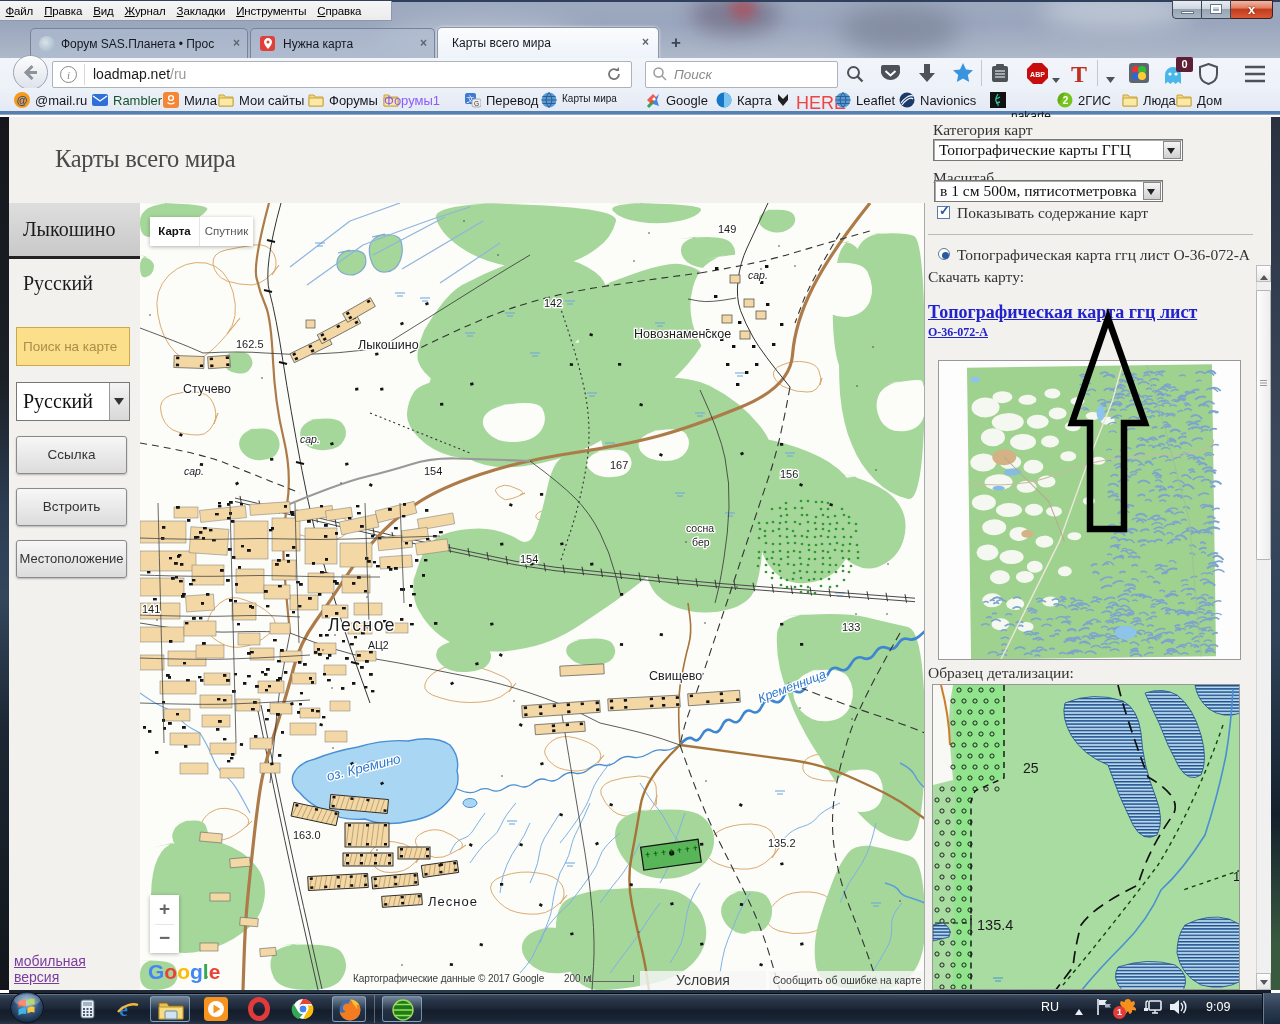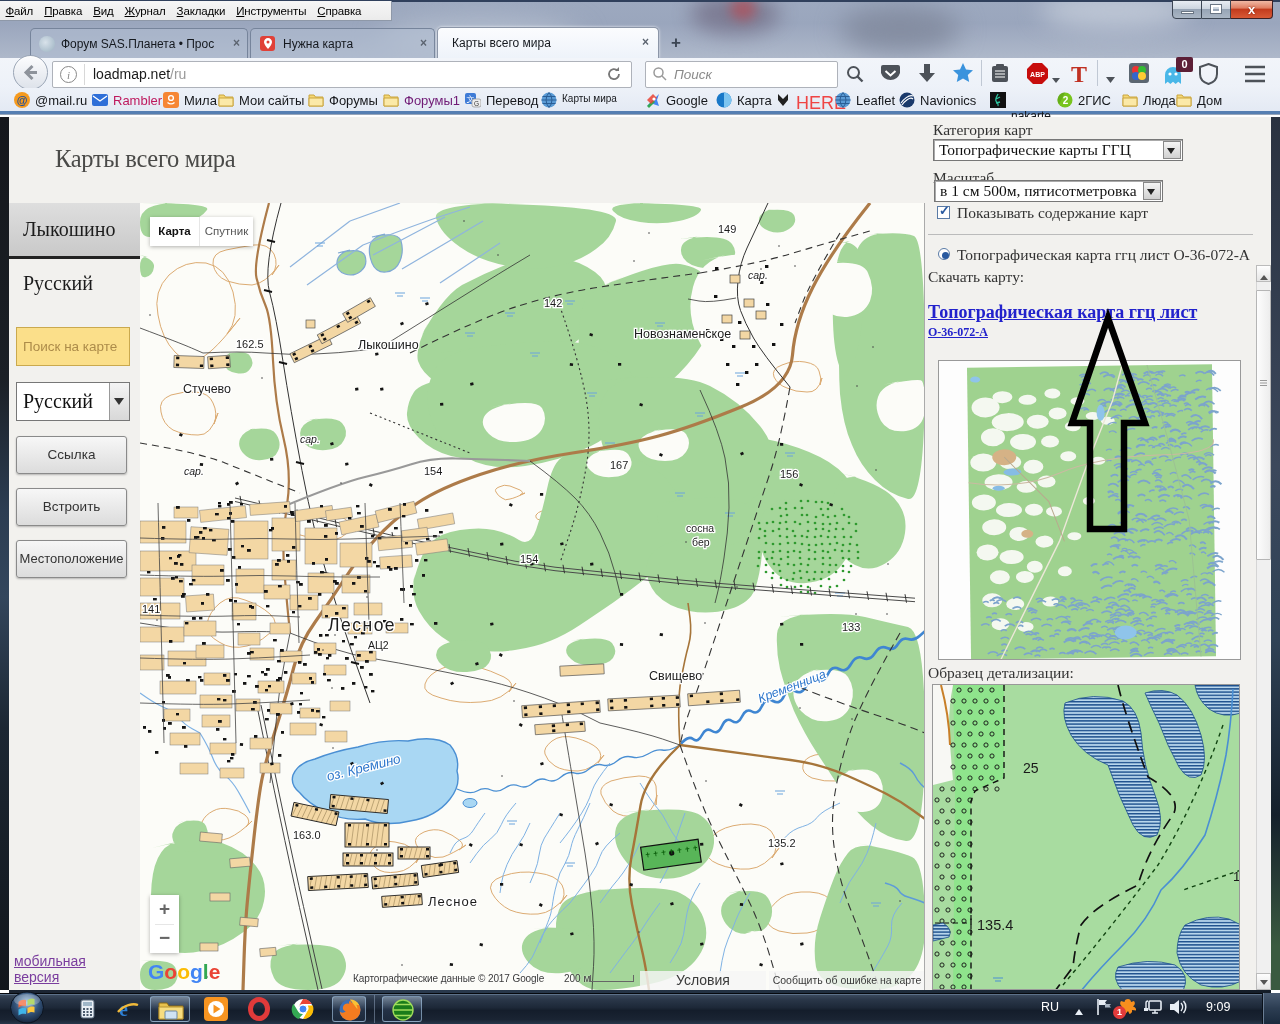--- a/index.html
+++ b/index.html
@@ -133,42 +133,42 @@
 <div class="abs" style="left:0;top:88px;width:1280px;height:26px;background:linear-gradient(180deg,#edf1f8,#e4eaf4);border-bottom:3px solid #567fb2;"></div>
 <div class="abs" style="left:14px;top:92px;width:16px;height:16px;"><svg width="16" height="16">
       <circle cx="8" cy="8" r="8" fill="#f59a1f"></circle>
       <text x="8" y="12" font-size="11" text-anchor="middle" fill="#1a4fa0" font-weight="bold" font-family="Liberation Sans">@</text>
     </svg></div>
 <div class="abs" style="left:35px;top:93px;font-size:13px;color:#16181c;">@mail.ru</div>
 <div class="abs" style="left:92px;top:92px;width:16px;height:16px;"><svg width="16" height="16">
       <rect x="0" y="2" width="16" height="12" rx="2" fill="#2e6fd8"></rect>
       <path d="M1 4l7 5 7-5" stroke="#fff" stroke-width="1.4" fill="none"></path>
     </svg></div>
-<div class="abs" style="left:113px;top:93px;font-size:13px;color:#be185d;">Rambler</div>
+<div class="abs" style="left:113px;top:93px;font-size:13px;color:#14532d;">Rambler</div>
 <div class="abs" style="left:163px;top:92px;width:16px;height:16px;"><svg width="16" height="16">
       <rect width="16" height="16" rx="3" fill="#f68634"></rect>
       <circle cx="8" cy="6" r="2.4" fill="none" stroke="#fff" stroke-width="1.4"></circle>
       <path d="M4.5 10.5c2 1.6 5 1.6 7 0" stroke="#fff" stroke-width="1.4" fill="none"></path>
     </svg></div>
 <div class="abs" style="left:184px;top:93px;font-size:13px;color:#16181c;">Мила</div>
 <div class="abs" style="left:218px;top:92px;width:16px;height:16px;"><svg width="16" height="16">
       <path d="M1 3h5l1.5 2H15v9H1z" fill="#f5d876" stroke="#caa53e" stroke-width="1"></path>
       <path d="M1 6h14v8H1z" fill="#fbe9a8" stroke="#caa53e" stroke-width="1"></path>
     </svg></div>
 <div class="abs" style="left:239px;top:93px;font-size:13px;color:#16181c;">Мои сайты</div>
 <div class="abs" style="left:308px;top:92px;width:16px;height:16px;"><svg width="16" height="16">
       <path d="M1 3h5l1.5 2H15v9H1z" fill="#f5d876" stroke="#caa53e" stroke-width="1"></path>
       <path d="M1 6h14v8H1z" fill="#fbe9a8" stroke="#caa53e" stroke-width="1"></path>
     </svg></div>
 <div class="abs" style="left:329px;top:93px;font-size:13px;color:#16181c;">Форумы</div>
 <div class="abs" style="left:383px;top:92px;width:16px;height:16px;"><svg width="16" height="16">
       <path d="M1 3h5l1.5 2H15v9H1z" fill="#f5d876" stroke="#caa53e" stroke-width="1"></path>
       <path d="M1 6h14v8H1z" fill="#fbe9a8" stroke="#caa53e" stroke-width="1"></path>
     </svg></div>
-<div class="abs" style="left:404px;top:93px;font-size:13px;color:#701a75;text-align:center;">Форумы1</div>
+<div class="abs" style="left:384px;top:93px;font-size:13px;color:#8b5cf6;text-align:center;">Форумы1</div>
 <div class="abs" style="left:465px;top:92px;width:16px;height:16px;"><svg width="16" height="16">
       <rect x="0" y="1" width="11" height="11" rx="2" fill="#3e7bd6"></rect>
       <text x="5.5" y="9.5" font-size="8" fill="#fff" text-anchor="middle" font-family="Liberation Sans">文</text>
       <rect x="7" y="7" width="9" height="8" rx="2" fill="#eee" stroke="#999" stroke-width=".8"></rect>
       <text x="11.5" y="13.5" font-size="6.5" fill="#333" text-anchor="middle" font-family="Liberation Sans">G</text>
     </svg></div>
 <div class="abs" style="left:486px;top:93px;font-size:13px;color:#16181c;">Перевод</div>
 <div class="abs" style="left:541px;top:92px;width:16px;height:16px;"><svg width="16" height="16">
       <circle cx="8" cy="8" r="7.5" fill="#5b9bd5"></circle>
       <path d="M8 .5a11 11 0 000 15M8 .5a11 11 0 010 15M.5 8h15M1.5 4.5h13M1.5 11.5h13" stroke="#2a5e96" stroke-width="1" fill="none"></path>

